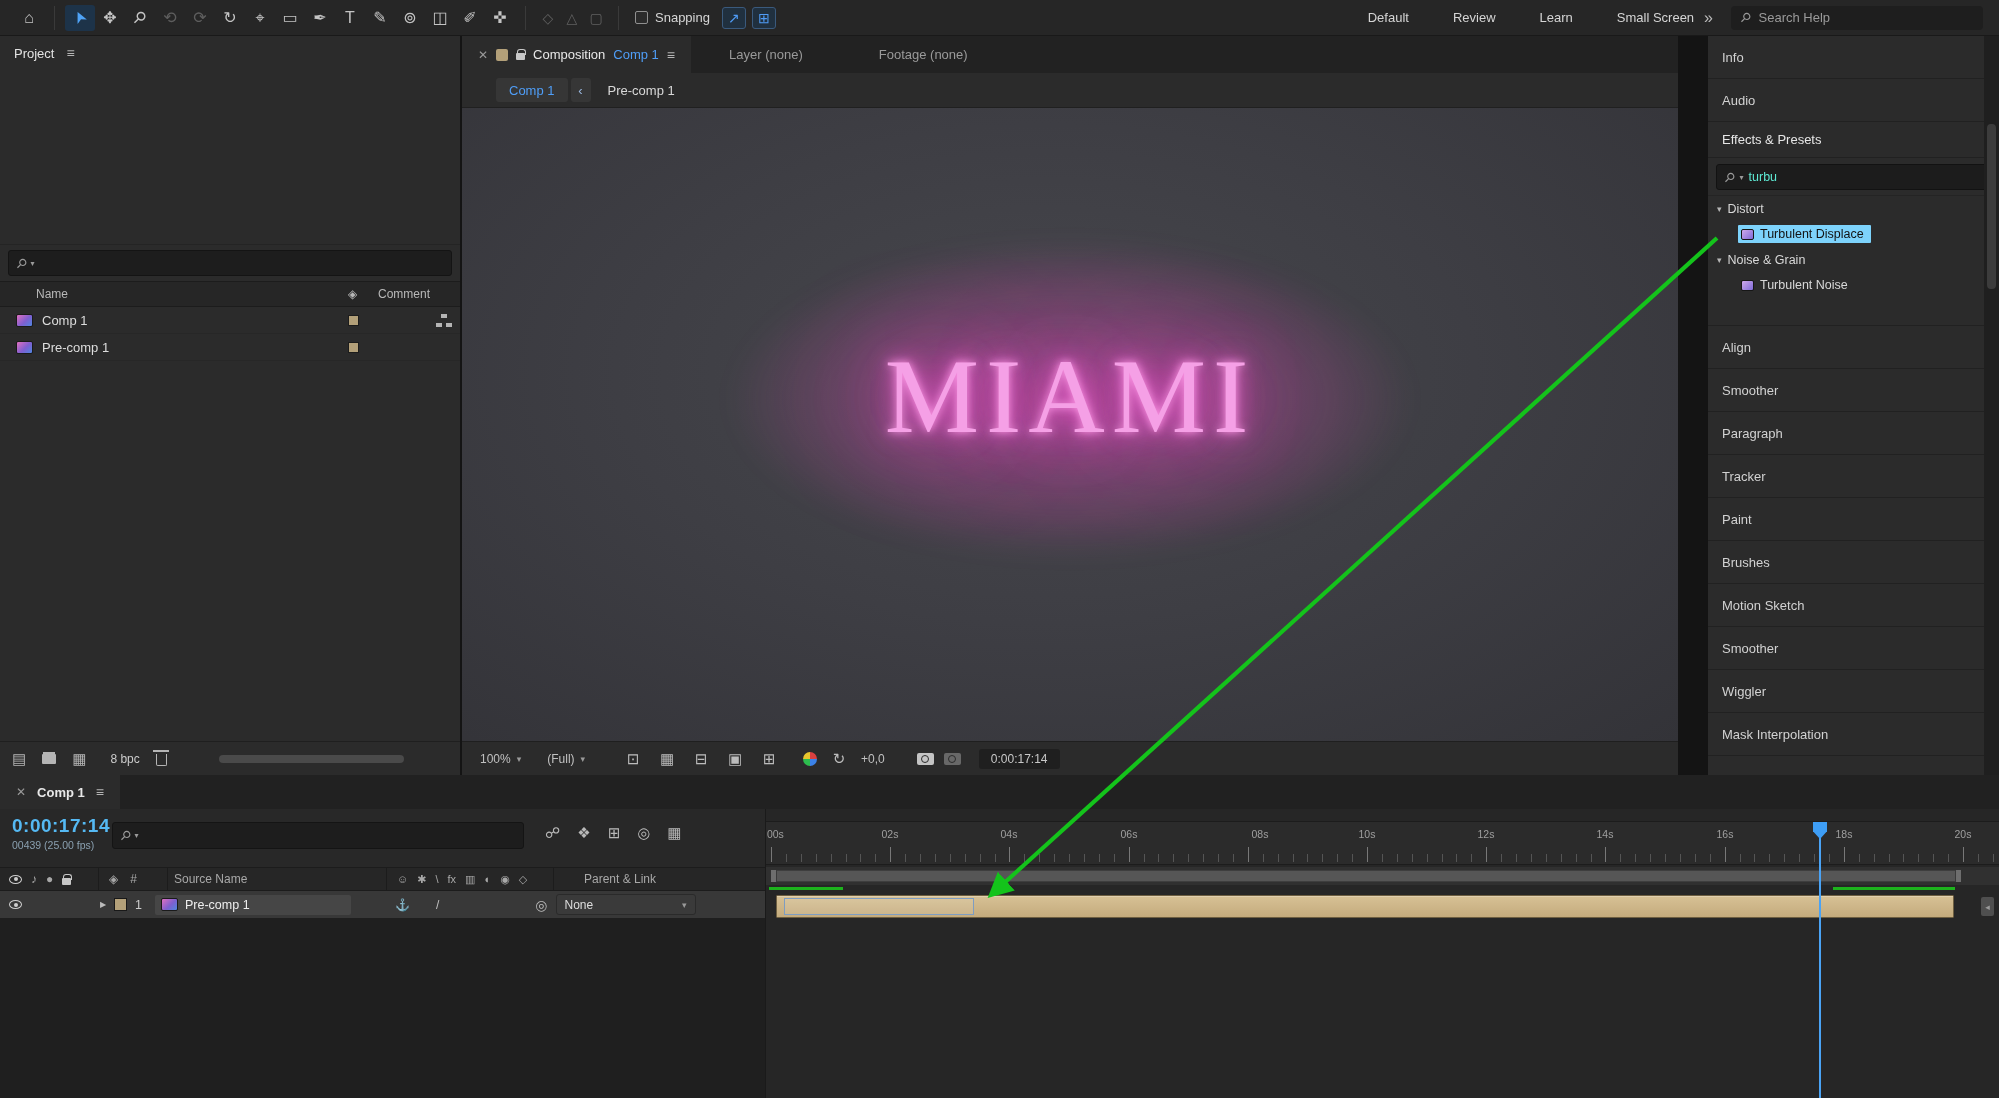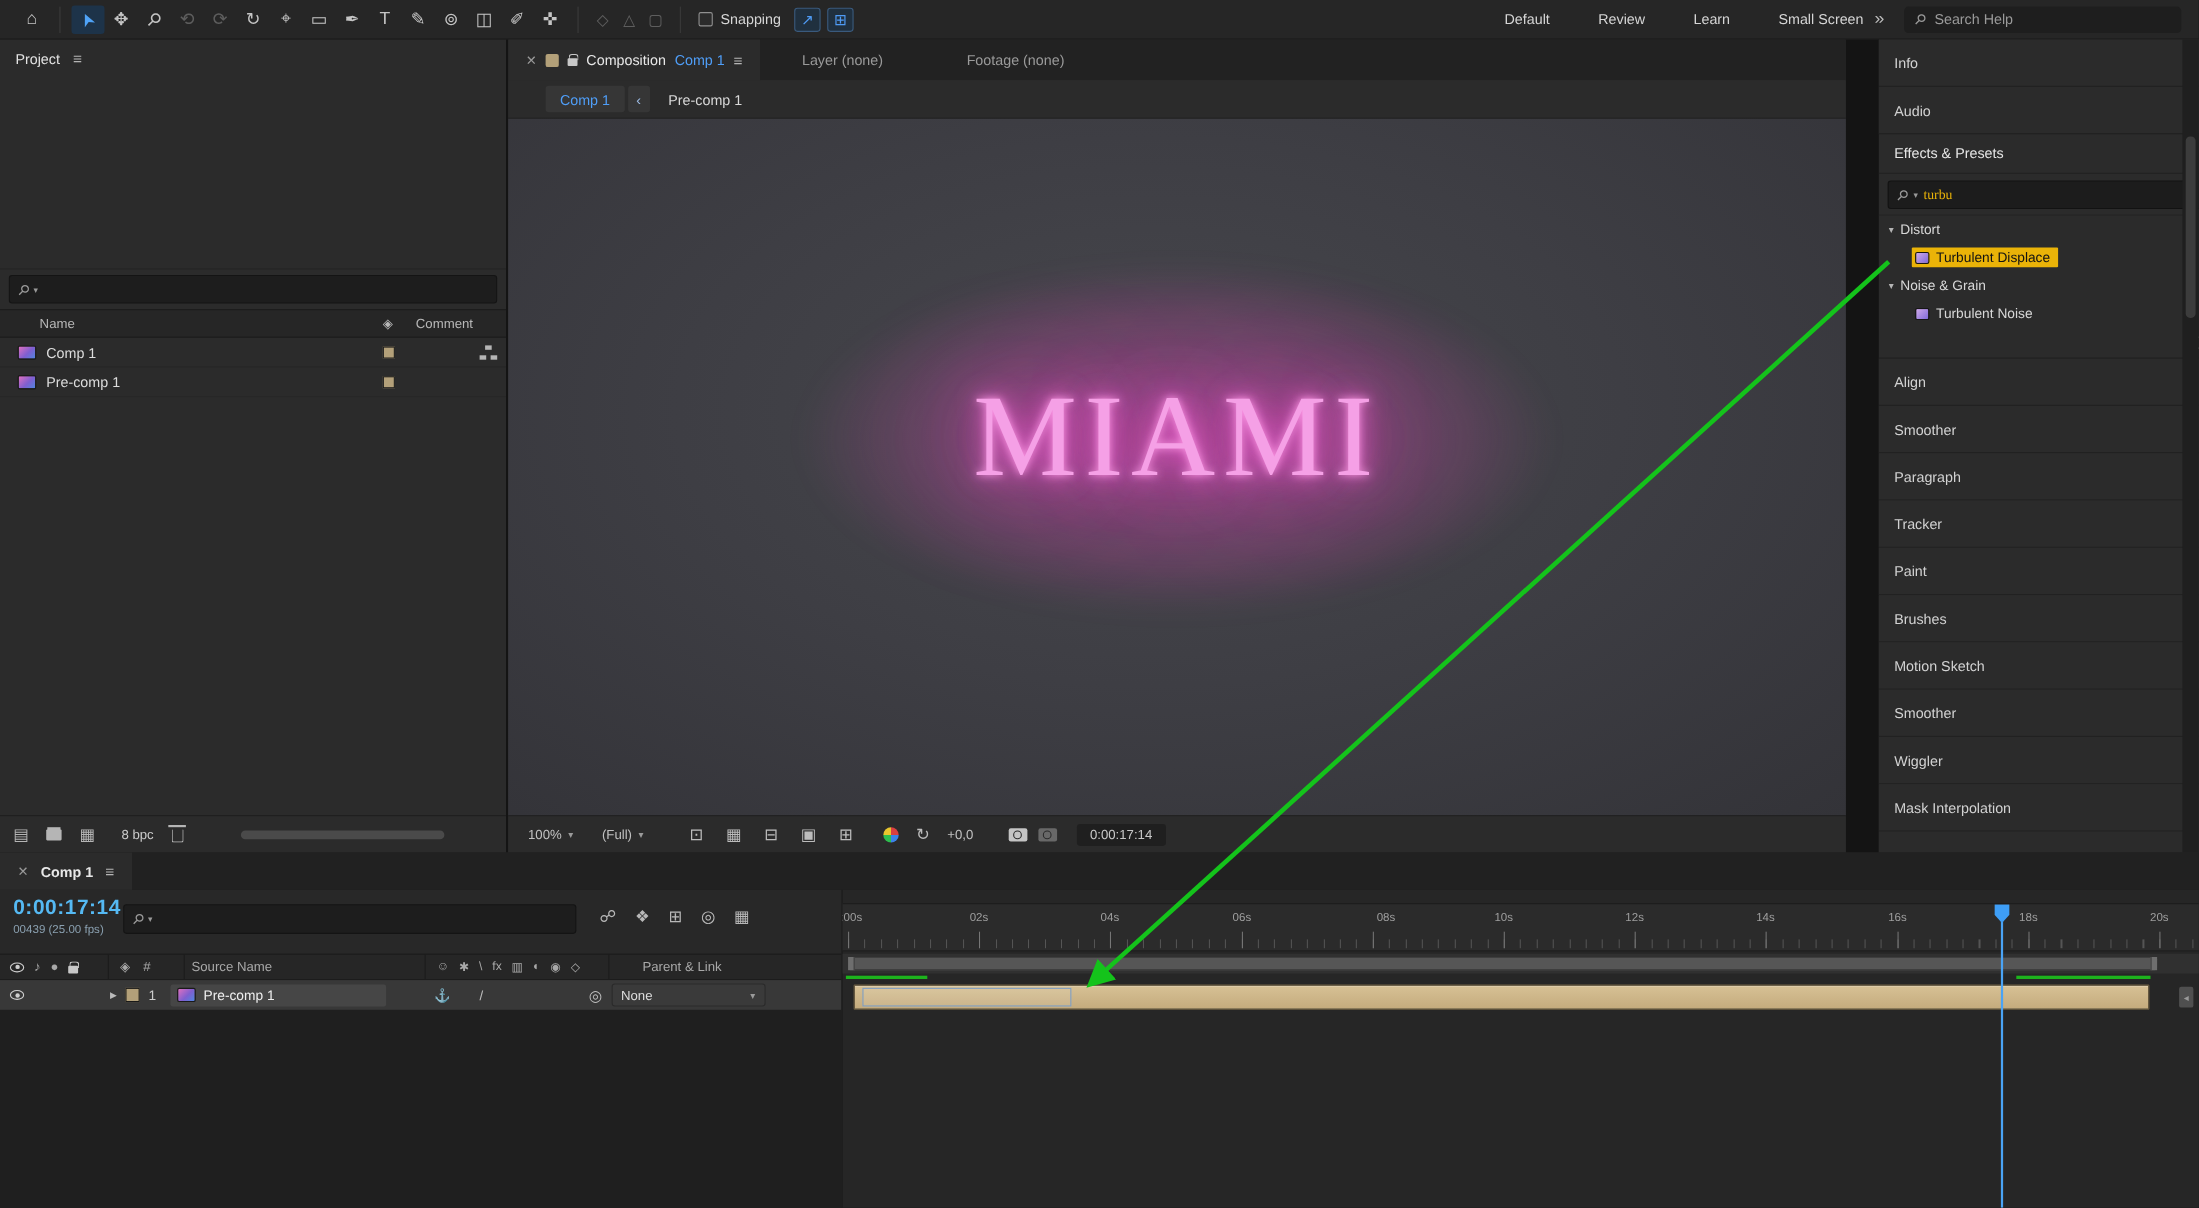--- a/index.html
+++ b/index.html
@@ -110,30 +110,30 @@
   
   #rightpanel { left:1680px; top:36px; width:304px; height:739px; background:#2b2b2b;margin-left:28px; }
   .rp-row { height:43px; display:flex; align-items:center; padding:0 14px; color:#d2d2d2;
     font-size:13px; border-bottom:1px solid #212121; background:#2b2b2b; }
   .fx-head { height:36px; display:flex; align-items:center; padding:0 14px; color:#e6e6e6;
     font-size:13px; border-bottom:1px solid #212121; }
   .fx-head .menu-glyph { margin-left:auto; }
   .fx-search-row { height:38px; padding:6px 8px; border-bottom:1px solid #242424; }
   .fx-search { height:26px; background:#1c1c1c; border:1px solid #121212; border-radius:3px;
     display:flex; align-items:center; gap:5px; padding:0 8px; }
-  .fx-search .val { color:#eab308; font-size:12.5px; flex:1;font-family:Liberation Serif, serif; }
+  .fx-search .val { color:#5eead4; font-size:12.5px; flex:1; }
   .fx-group { height:25px; display:flex; align-items:center; gap:6px; padding-left:9px;
     color:#d8d8d8; font-size:12.5px; }
   .twirl { font-size:9px; color:#b5b5b5; }
   .fx-item-row { height:26px; display:flex; align-items:center; padding-left:30px; }
   .fx-chip { width:13px; height:11px; border-radius:2px;
     background:linear-gradient(135deg,#cfa9ea,#7f6ad8); border:1px solid #161616; flex:0 0 auto;}
   .fx-item { display:inline-flex; align-items:center; gap:6px; padding:2px 7px 2px 3px;
     color:#d8d8d8; font-size:12.5px; border-radius:1px; }
-  .fx-item.selected { background:#eab308; color:#121212; }
+  .fx-item.selected { background:#7dd3fc; color:#121212; }
   .fx-bottomstrip { height:28px; border-bottom:1px solid #212121; position:relative; }
   .corner-ic { position:absolute; right:8px; top:5px; color:#a9a9a9; font-size:14px; }
   .rp-partial { height:19px; background:#2b2b2b; }
   #vscroll { left:1984px; top:36px; width:15px; height:739px; background:#1f1f1f; }
   #vscroll .thumb { position:absolute; left:3px; top:88px; width:9px; height:165px; background:#3c3c3c; border-radius:4px; }
 
   
   #timeline { left:0; top:775px; width:1999px; height:323px; background:#262626; }
   .tl-tabbar { height:34px; background:#212121; display:flex; }
   .tl-tab { background:#2b2b2b; display:flex; align-items:center; gap:11px; padding:0 16px; }

